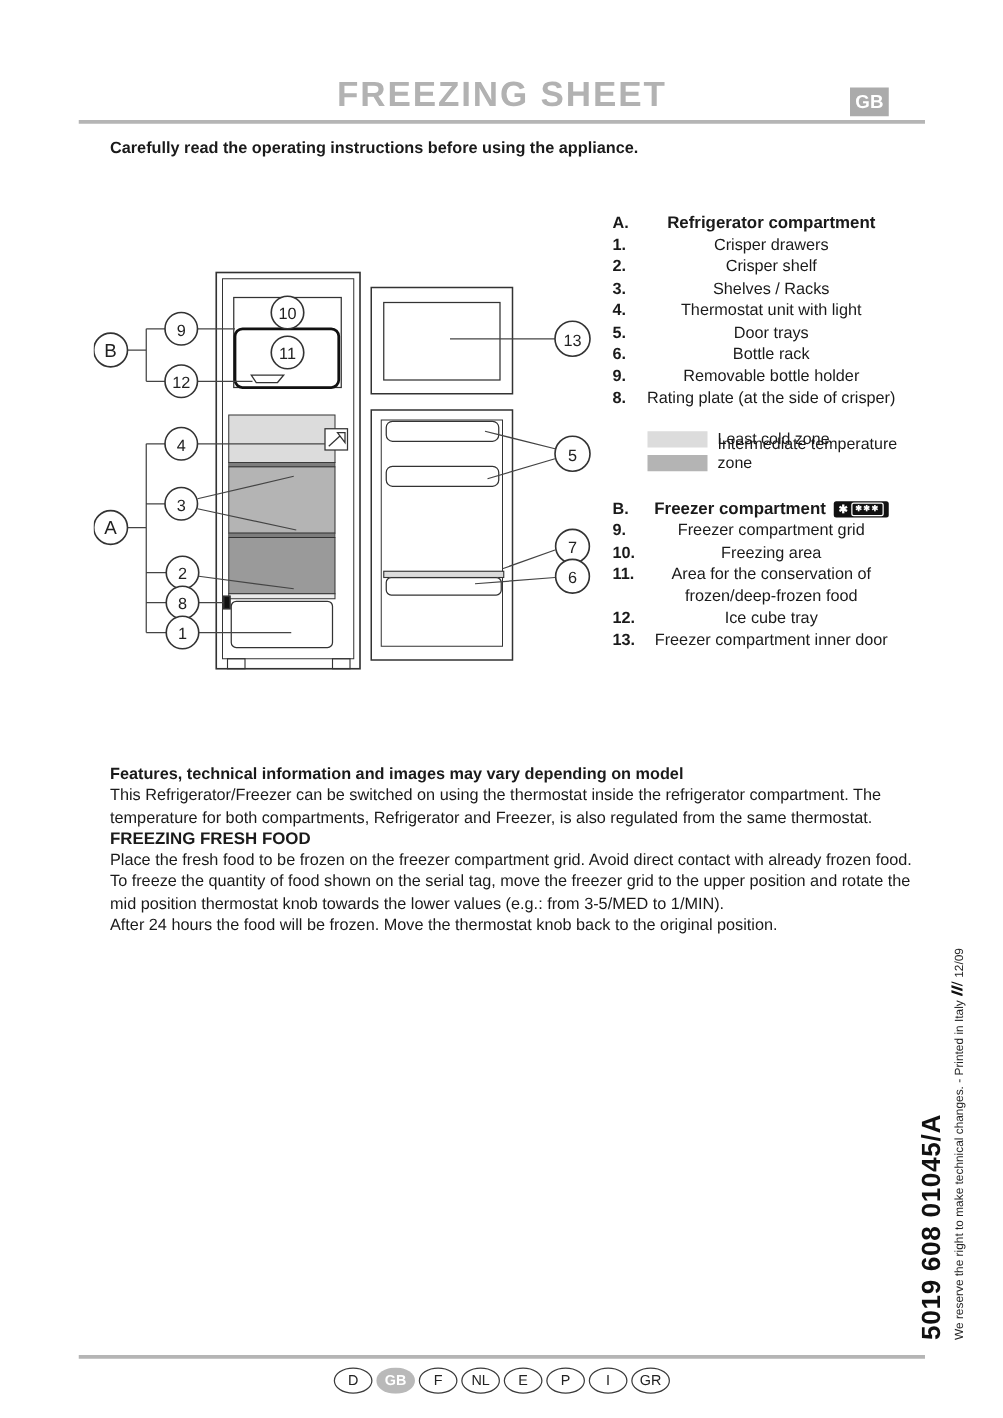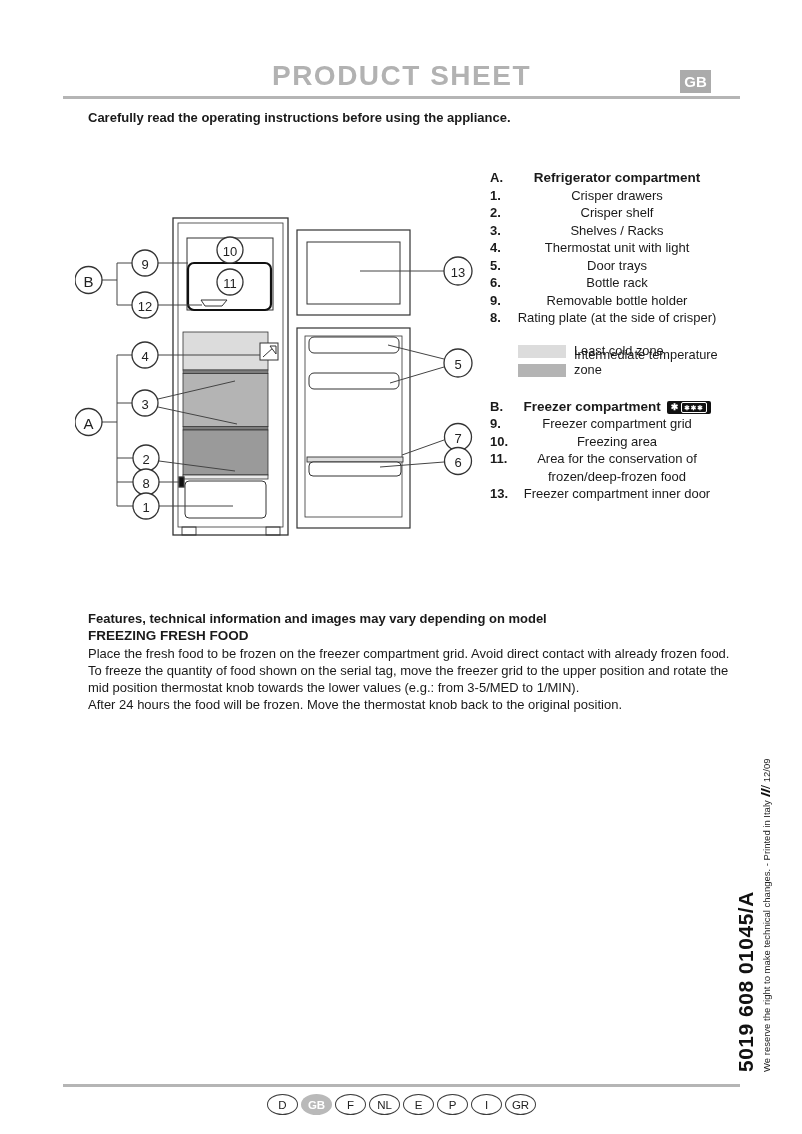--- a/index.html
+++ b/index.html
@@ -59,21 +59,21 @@
   .oval { min-width:31px; height:21px; padding:0 4px; border:1.4px solid #3c3c3c;
           border-radius:50%; display:flex; align-items:center; justify-content:center;
           font-size:11.5px; color:#222; background:#fff; }
   .oval.active { border-color:transparent; color:#fff; font-weight:bold; }
 </style>
 </head>
 <body>
 
 <div class="page">
 
-  <div class="title">PRODUCT SHEET</div>
+  <div class="title">FREEZING SHEET</div>
   <div class="lang-badge" style="background: rgb(171, 171, 171);">GB</div>
   <div class="rule rule-top"></div>
   <div class="intro">Carefully read the operating instructions before using the appliance.</div>
 
   <svg class="diagram" width="400" height="360" viewBox="0 0 400 360">
     <g stroke="#333" fill="none" stroke-width="1.3">
 
       <rect x="98" y="13" width="115" height="317" fill="#fff"></rect>
       <rect x="103" y="18" width="105" height="304" stroke-width="0.8"></rect>
       <rect x="107" y="322" width="14" height="8" stroke-width="0.9"></rect>
@@ -222,27 +222,32 @@
       </div>
     <div class="lrow">
         <span class="num">10.</span>
         <span class="txt">Freezing area</span>
       </div>
     <div class="lrow">
         <span class="num">11.</span>
         <span class="txt">Area for the conservation of frozen/deep-frozen food</span>
       </div>
     <div class="lrow">
+        <span class="num">12.</span>
+        <span class="txt">Ice cube tray</span>
+      </div>
+    <div class="lrow">
         <span class="num">13.</span>
         <span class="txt">Freezer compartment inner door</span>
       </div>
   </div>
 
   <div class="bodytext">
     <p class="note">Features, technical information and images may vary depending on model</p>
+    <p>This Refrigerator/Freezer can be switched on using the thermostat inside the refrigerator compartment. The temperature for both compartments, Refrigerator and Freezer, is also regulated from the same thermostat.</p>
     <p class="heading">FREEZING FRESH FOOD</p>
     <p>Place the fresh food to be frozen on the freezer compartment grid. Avoid direct contact with already frozen food. To freeze the quantity of food shown on the serial tag, move the freezer grid to the upper position and rotate the mid position thermostat knob towards the lower values (e.g.: from 3-5/MED to 1/MIN).</p>
     <p>After 24 hours the food will be frozen. Move the thermostat knob back to the original position.</p>
   </div>
 
   <div class="sidebar">
     <div class="code">5019 608 01045/A</div>
     <div class="noteline">
       <span>We reserve the right to make technical changes. - Printed in Italy</span><svg class="brand-mark" width="12" height="10" viewBox="0 0 12 10">
           <path d="M0 9 L3 0 L5 0 L2 9 Z M4 9 L7 0 L9 0 L6 9 Z M8 9 L11 0 L12 0 L9 9 Z" fill="#111"></path>

